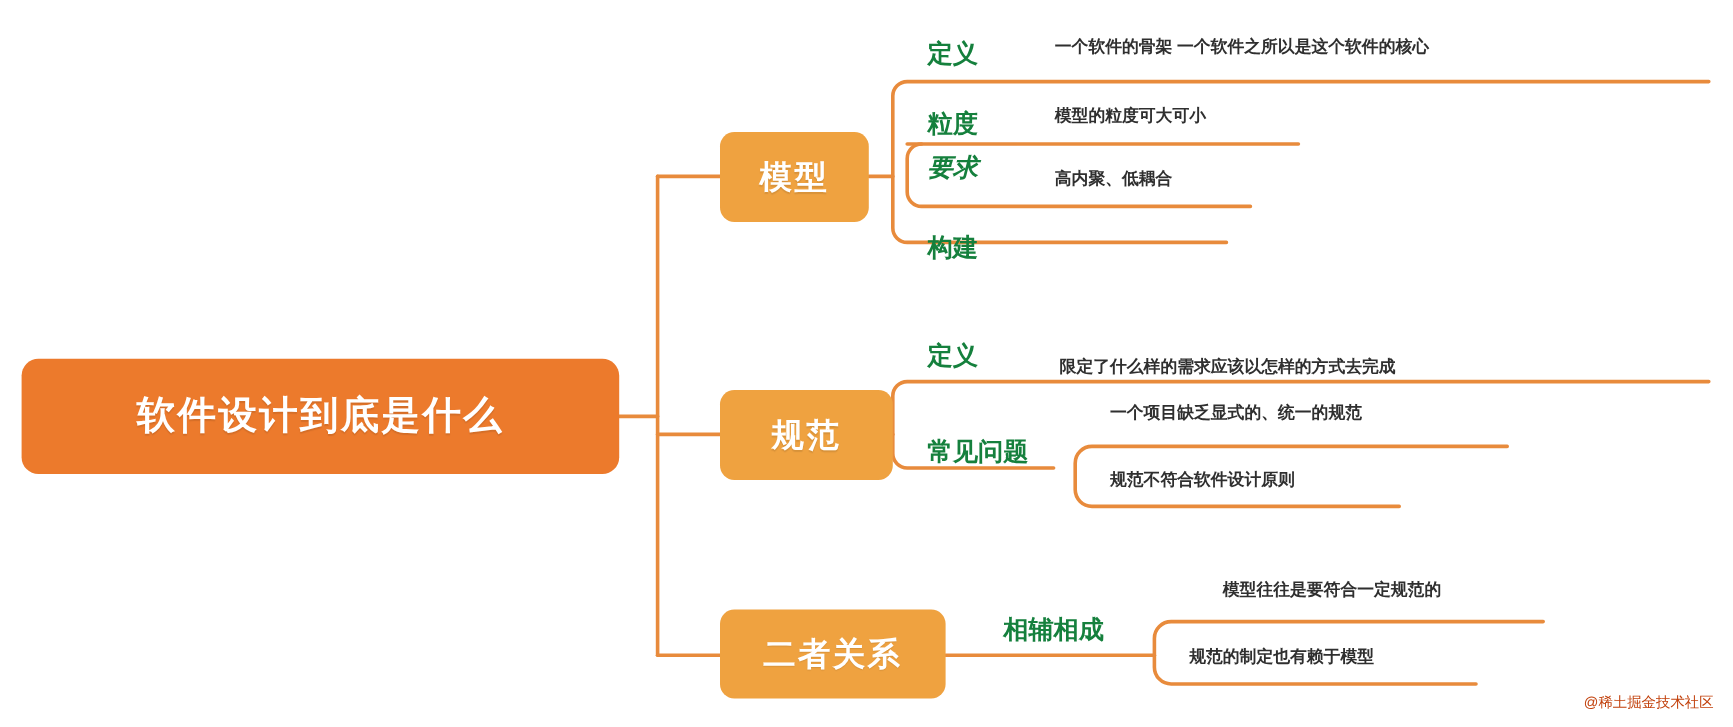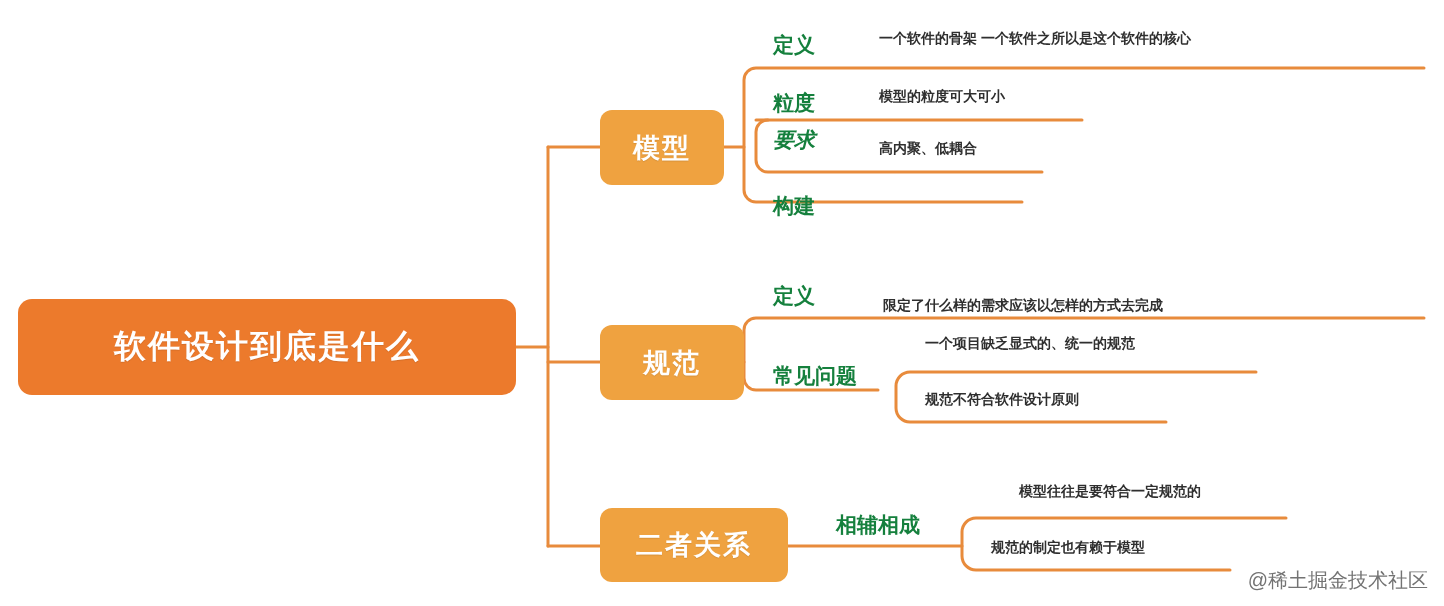--- a/index.html
+++ b/index.html
@@ -72,22 +72,22 @@
     font-weight: bold;
     white-space: nowrap;
   }
   .val-lg { font-size: 14px; }
 
   
   .watermark {
     position: absolute;
     right: 16px;
     bottom: 12px;
-    color: #737373;
-    font-size: 20px;
+    color: #c2410c;
+    font-size: 12px;
     white-space: nowrap;
   }
 </style>
 </head>
 <body>
 
 <div id="canvas">
 
   <svg id="wires" viewBox="0 0 1444 606" xmlns="http://www.w3.org/2000/svg">
     <g fill="none" stroke="#e88b3c" stroke-width="3" stroke-linecap="round" stroke-linejoin="round">

